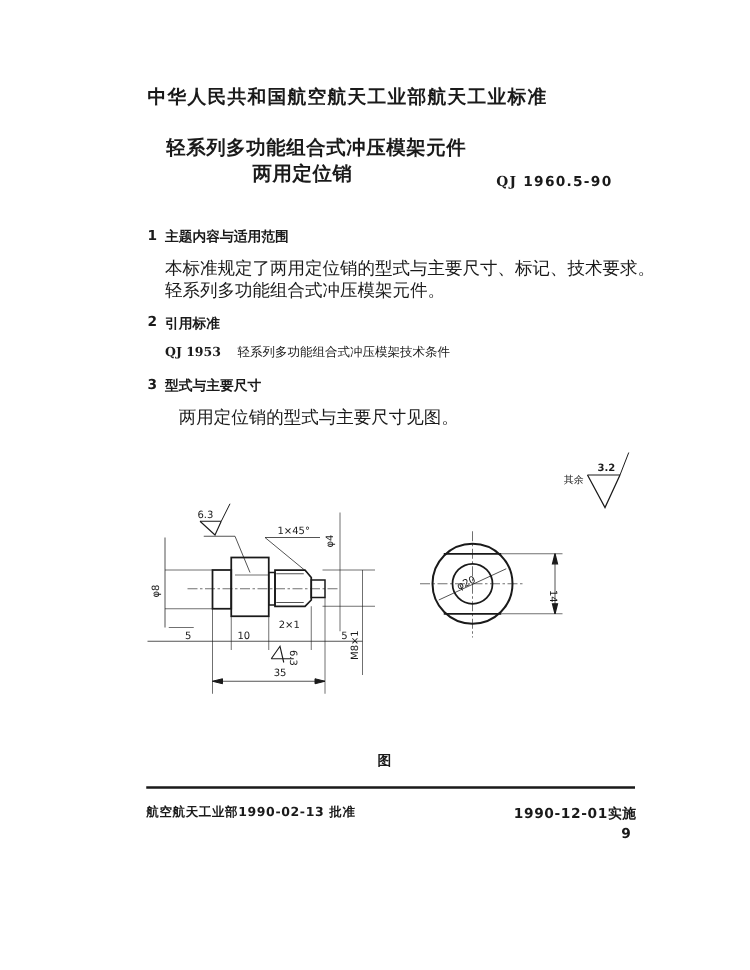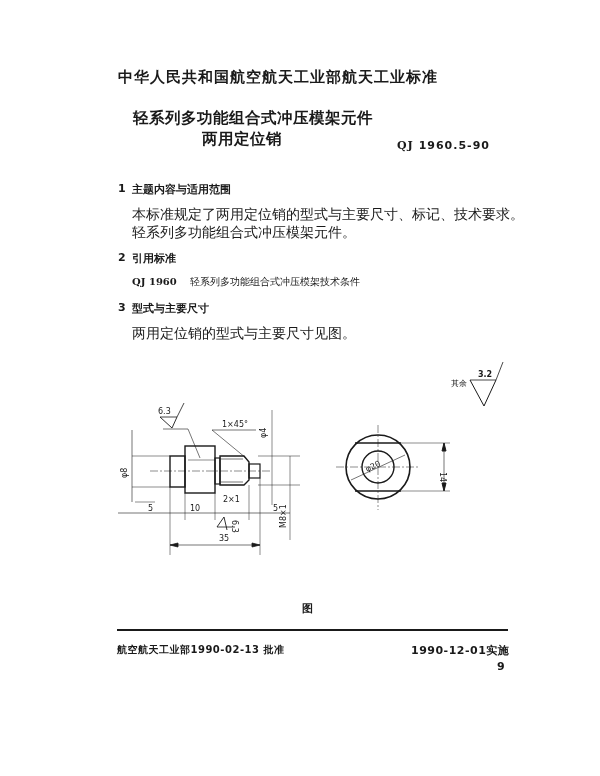--- a/index.html
+++ b/index.html
@@ -35,27 +35,27 @@
 <div class="abs title2">两用定位销</div>
 
 <div class="abs secnum" style="left:118px; top:182px;">1</div>
 <div class="abs sechead" style="left:132px; top:182px;font-family:Liberation Mono, monospace;">主题内容与适用范围</div>
 <div class="abs body" style="left:132px; top:206px;">本标准规定了两用定位销的型式与主要尺寸、标记、技术要求。</div>
 <div class="abs body" style="left:132px; top:224px;">轻系列多功能组合式冲压模架元件。</div>
 
 <div class="abs secnum" style="left:118px; top:251px;">2</div>
 <div class="abs sechead" style="left:132px; top:251px;">引用标准</div>
 <div class="abs ref" style="left:132px; top:275px;">
-  <span class="rc">QJ 1960</span>
+  <span class="rc">QJ 1953</span>
   <span>轻系列多功能组合式冲压模架技术条件</span>
 </div>
 
 <div class="abs secnum" style="left:118px; top:301px;">3</div>
 <div class="abs sechead" style="left:132px; top:301px;">型式与主要尺寸</div>
-<div class="abs body" style="left:132px; top:325px;">两用定位销的型式与主要尺寸见图。</div>
+<div class="abs body" style="left:143px; top:325px;">两用定位销的型式与主要尺寸见图。</div>
 
 <svg class="abs" style="left:0; top:0;" width="600" height="620" viewBox="0 0 600 620">
   <g stroke="#1a1a1a" fill="none" stroke-width="0.8">
 
     <g>
       <polyline points="470,380 484,406 496,380" stroke-width="1"></polyline>
       <line x1="470" y1="380" x2="496" y2="380"></line>
       <line x1="496" y1="380" x2="503" y2="362"></line>
     </g>
 

